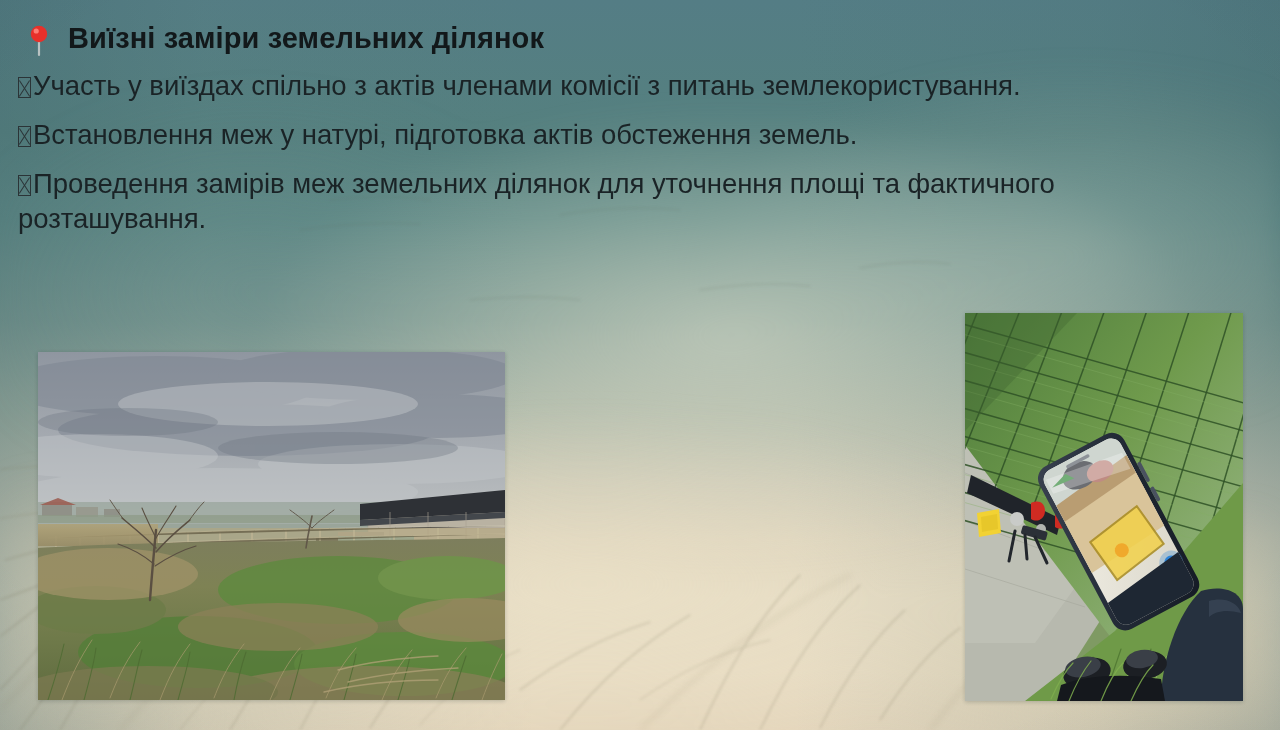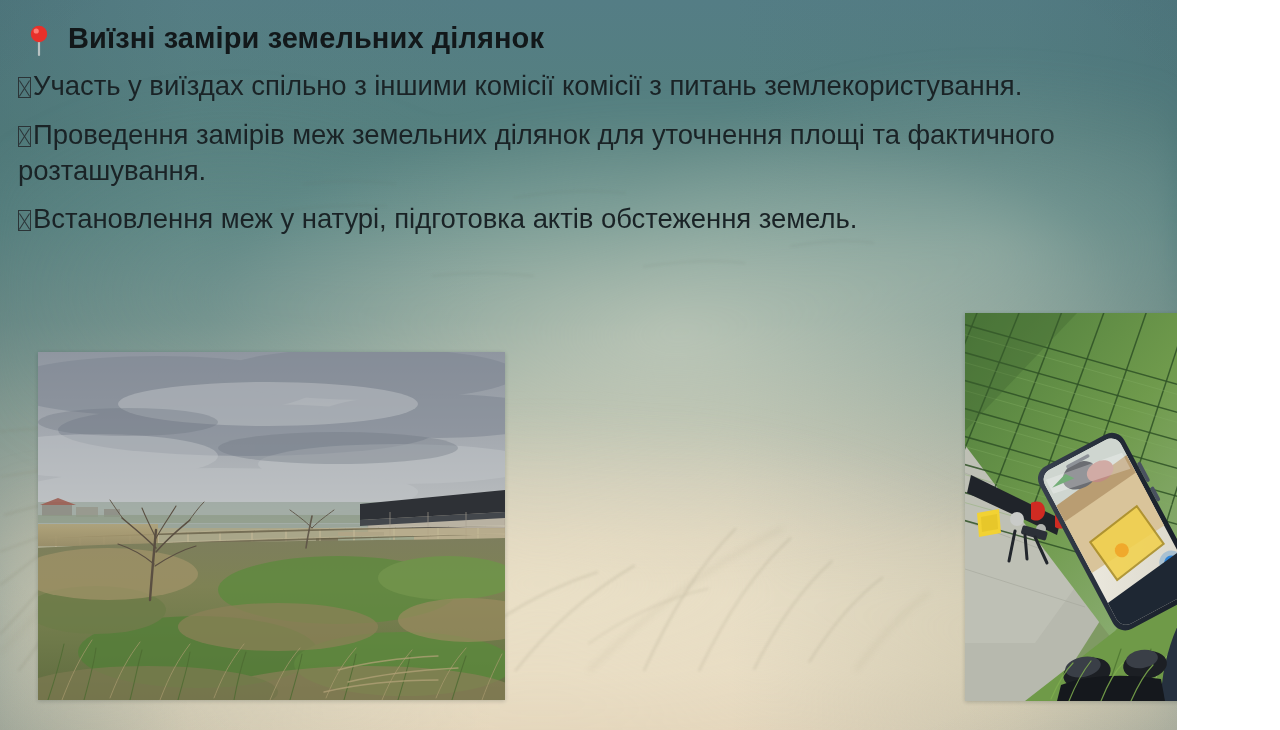--- a/index.html
+++ b/index.html
@@ -7,21 +7,21 @@
 
   html, body {
     width: 1280px;
     height: 730px;
     overflow: hidden;
     font-family: "Liberation Sans", "DejaVu Sans", sans-serif;
   }
 
   #slide {
     position: relative;
-    width: 1177px;
+    width: 1280px;
     height: 730px;
     overflow: hidden;
     background: #0ea5e9;
   }
 
   
   .bg-layer {
     position: absolute;
     inset: 0;
     pointer-events: none;
@@ -240,25 +240,25 @@
           <path d="M13 11 L13 31" stroke="#b9c2c2" stroke-width="2.2" stroke-linecap="round" fill="none"></path>
           <circle cx="13" cy="10" r="8.2" fill="#e8302a"></circle>
           <circle cx="10.2" cy="7" r="2.6" fill="#ff8b80" opacity="0.85"></circle>
         </svg>
       </span>
       <span class="title-text">Виїзні заміри земельних ділянок</span>
     </div>
 
     <div class="bullets">
 
-      <p class="bullet"><span class="tofu"></span><span>Участь у виїздах спільно з іншими комісії комісії з питань землекористування.</span></p>
+      <p class="bullet"><span class="tofu"></span><span>Участь у виїздах спільно з актів членами комісії з питань землекористування.</span></p>
+
+      <p class="bullet"><span class="tofu"></span><span>Встановлення меж у натурі, підготовка актів обстеження земель.</span></p>
 
       <p class="bullet"><span class="tofu"></span><span>Проведення замірів меж земельних ділянок для уточнення площі та фактичного розташування.</span></p>
-
-      <p class="bullet"><span class="tofu"></span><span>Встановлення меж у натурі, підготовка актів обстеження земель.</span></p>
 
 
     </div>
   </div>
 
   <div class="photo" id="photo-left">
     <svg viewBox="0 0 467 348" preserveAspectRatio="none" xmlns="http://www.w3.org/2000/svg">
       <defs>
         <linearGradient id="skyL" x1="0" y1="0" x2="0" y2="1">
           <stop offset="0%" stop-color="#8f96a0"></stop>

